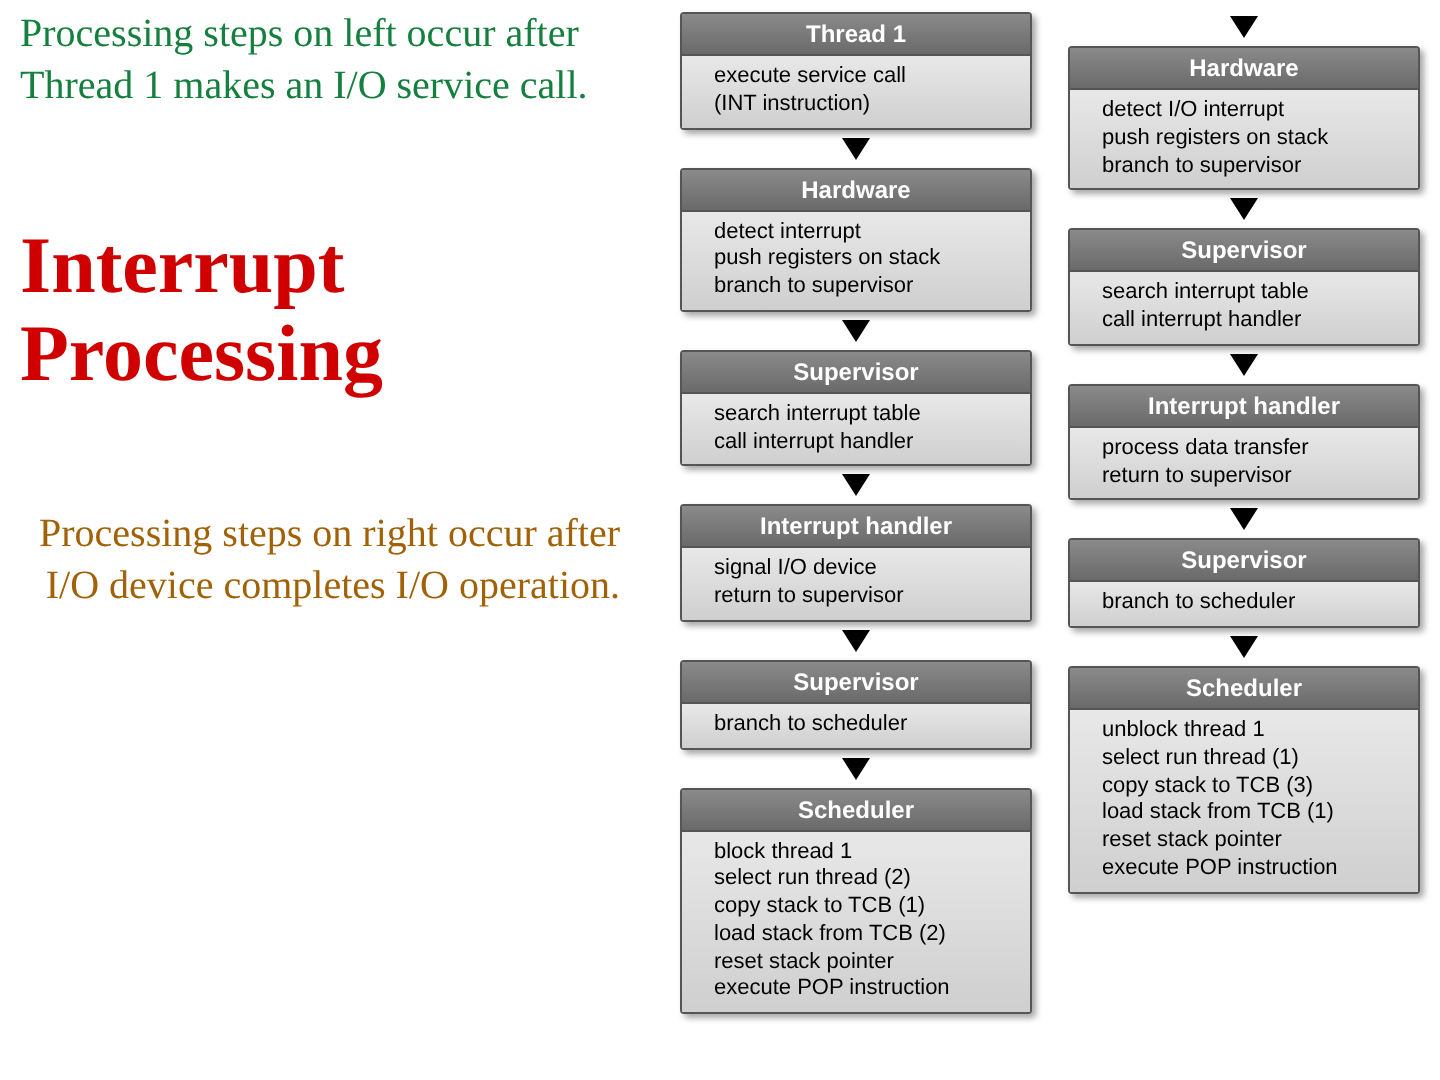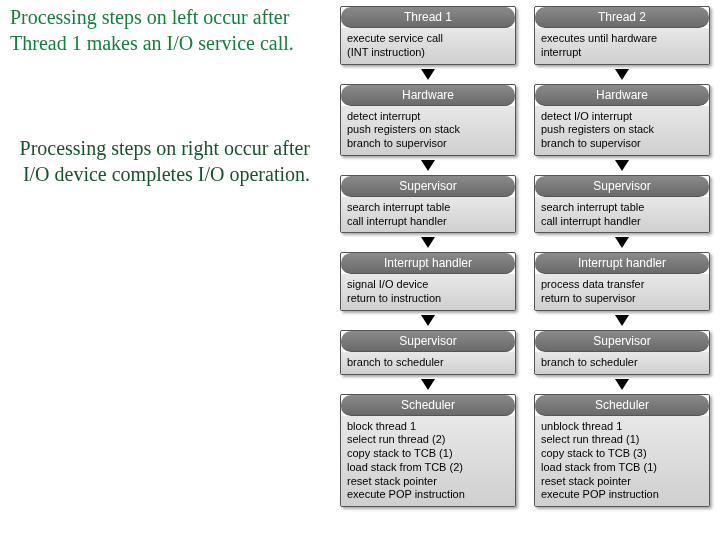--- a/index.html
+++ b/index.html
@@ -28,23 +28,23 @@
     font-size: 40px;
     font-weight: bold;
     color: #d00000;
     margin-top: 55px;
     line-height: 1.1;
   }
   .note-bottom {
     font-family: "Comic Sans MS", cursive;
     font-size: 20px;
     line-height: 1.3;
-    color: #14532d;
+    color: #a16207;
     text-align: right;
-    margin-top: 79px;
+    margin-top: 55px;
     width: 300px;
   }
   .columns {
     position: absolute;
     left: 340px;
     top: 6px;
     width: 370px;
     display: flex;
     gap: 18px;
   }
@@ -59,52 +59,52 @@
     border: 1px solid #555;
     border-radius: 2px;
     box-shadow: 2px 2px 3px rgba(0,0,0,0.35);
     margin-bottom: 2px;
     background: #fff;
   }
   .box-head {
     background: linear-gradient(#8a8a8a, #6a6a6a);
     color: #fff;
     font-size: 12px;
-    font-weight: normal;
+    font-weight: bold;
     text-align: center;
     padding: 3px 4px;
     border-bottom: 1px solid #555;
-    border-radius: 10px;
   }
   .box-body {
     background: linear-gradient(#e8e8e8, #cfcfcf);
     color: #000;
     font-size: 11px;
     line-height: 1.25;
-    padding: 4px 6px;
+    padding: 4px 16px;
     white-space: pre-line;
   }
   .arrow {
     width: 0;
     height: 0;
     border-left: 7px solid transparent;
     border-right: 7px solid transparent;
     border-top: 11px solid #000;
     margin: 2px 0 4px 0;
   }
 </style>
 </head>
 <body>
 
 <div class="left-panel">
   <div class="note-top">Processing steps
 on left
 occur after
 Thread 1 makes an
 I/O service call.</div>
+  <div class="title">Interrupt Processing</div>
   <div class="note-bottom">Processing steps
 on right
 occur after
 I/O device completes
 I/O operation.</div>
 </div>
 
 <div class="columns">
   <div class="col">
       <div class="box">
@@ -122,44 +122,39 @@
       <div class="arrow"></div>
       <div class="box">
         <div class="box-head">Supervisor</div>
         <div class="box-body">search interrupt table
 call interrupt handler</div>
       </div>
       <div class="arrow"></div>
       <div class="box">
         <div class="box-head">Interrupt handler</div>
         <div class="box-body">signal I/O device
-return to instruction</div>
+return to supervisor</div>
       </div>
       <div class="arrow"></div>
       <div class="box">
         <div class="box-head">Supervisor</div>
         <div class="box-body">branch to scheduler</div>
       </div>
       <div class="arrow"></div>
       <div class="box">
         <div class="box-head">Scheduler</div>
         <div class="box-body">block thread 1
 select run thread (2)
 copy stack to TCB (1)
 load stack from TCB (2)
 reset stack pointer
 execute POP instruction</div>
       </div>
     </div>
   <div class="col">
-      <div class="box">
-        <div class="box-head">Thread 2</div>
-        <div class="box-body">executes until hardware
-interrupt</div>
-      </div>
       <div class="arrow"></div>
       <div class="box">
         <div class="box-head">Hardware</div>
         <div class="box-body">detect I/O interrupt
 push registers on stack
 branch to supervisor</div>
       </div>
       <div class="arrow"></div>
       <div class="box">
         <div class="box-head">Supervisor</div>

